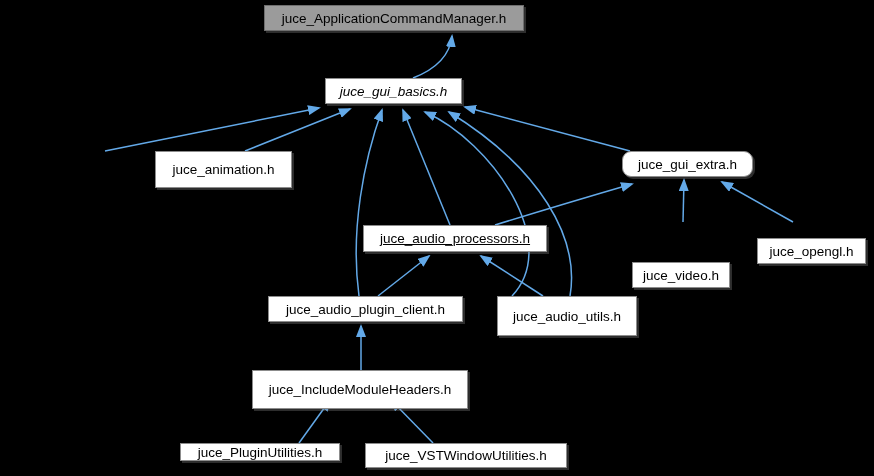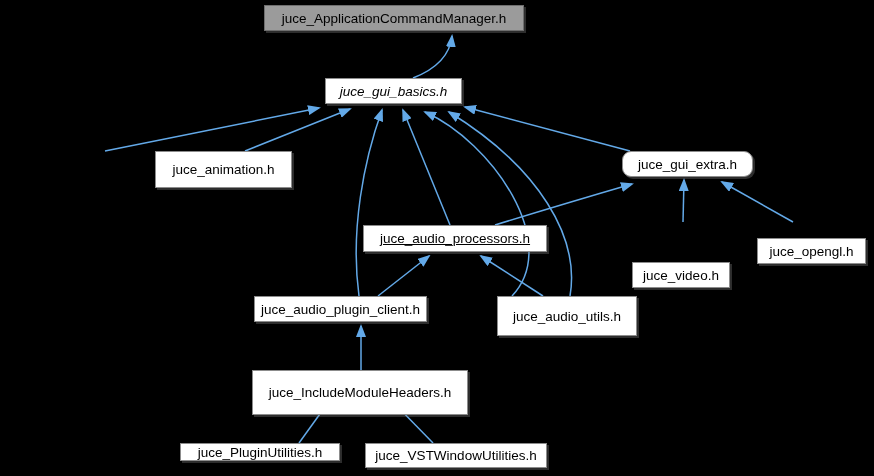--- a/index.html
+++ b/index.html
@@ -50,23 +50,23 @@
   <div class="node" style="left:155px;top:151px;width:137px;height:37px;">juce_animation.h</div>
 
   <div class="node" style="left:622px;top:151px;width:131px;height:26px;border-radius:9px;">juce_gui_extra.h</div>
 
   <div class="node" style="left:363px;top:225px;width:184px;height:27px;text-decoration:underline;">juce_audio_processors.h</div>
 
   <div class="node" style="left:632px;top:222px;width:98px;height:26px;margin-top:40px;">juce_video.h</div>
 
   <div class="node" style="left:757px;top:238px;width:109px;height:26px;">juce_opengl.h</div>
 
-  <div class="node" style="left:254px;top:296px;width:173px;height:26px;">juce_audio_plugin_client.h</div>
+  <div class="node" style="left:268px;top:296px;width:195px;height:26px;">juce_audio_plugin_client.h</div>
 
   <div class="node" style="left:497px;top:296px;width:140px;height:40px;">juce_audio_utils.h</div>
 
-  <div class="node" style="left:252px;top:370px;width:216px;height:45px;">juce_IncludeModuleHeaders.h</div>
+  <div class="node" style="left:252px;top:370px;width:216px;height:39px;">juce_IncludeModuleHeaders.h</div>
 
   <div class="node" style="left:180px;top:443px;width:160px;height:18px;">juce_PluginUtilities.h</div>
 
-  <div class="node" style="left:365px;top:443px;width:182px;height:25px;">juce_VSTWindowUtilities.h</div>
+  <div class="node" style="left:365px;top:443px;width:202px;height:25px;">juce_VSTWindowUtilities.h</div>
 
 </div>
 
 </body></html>

